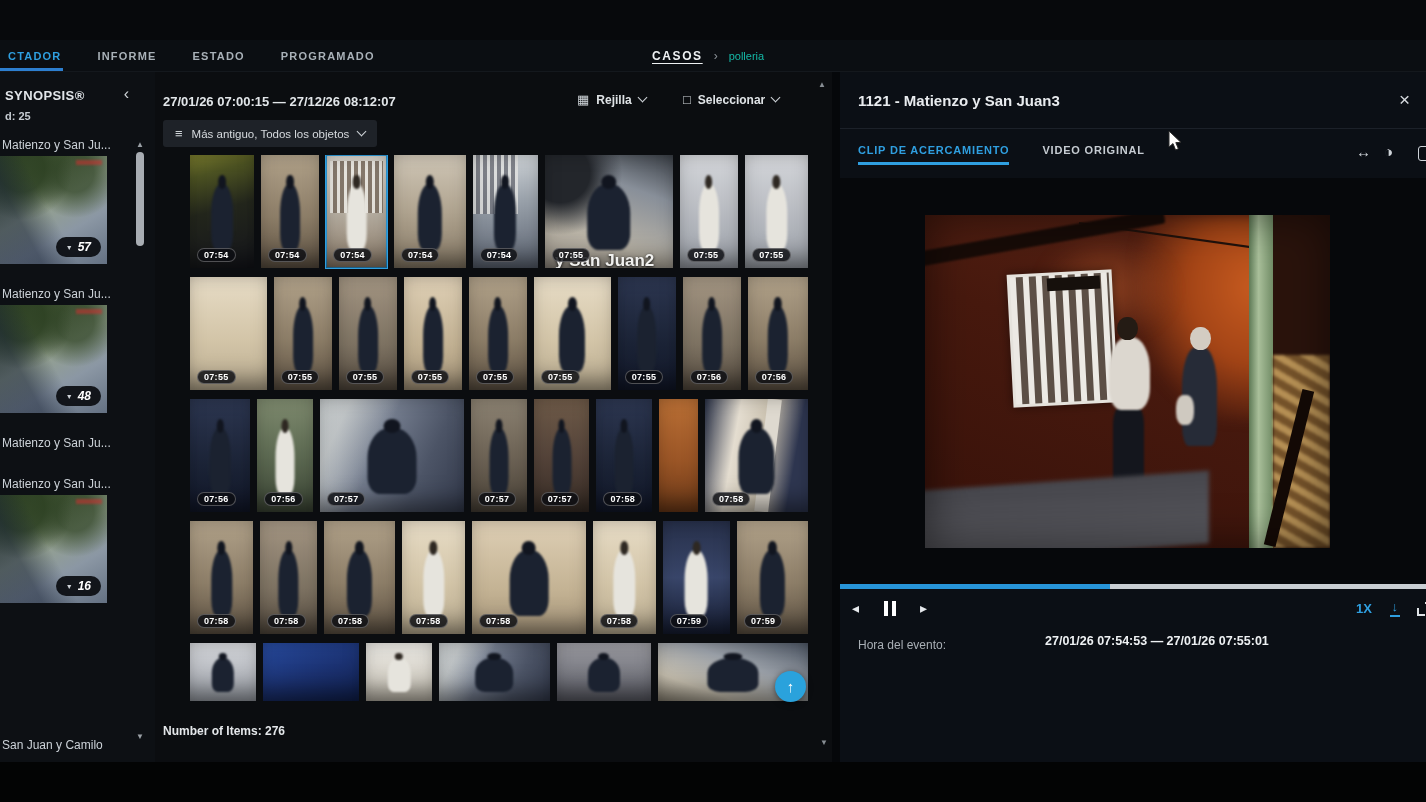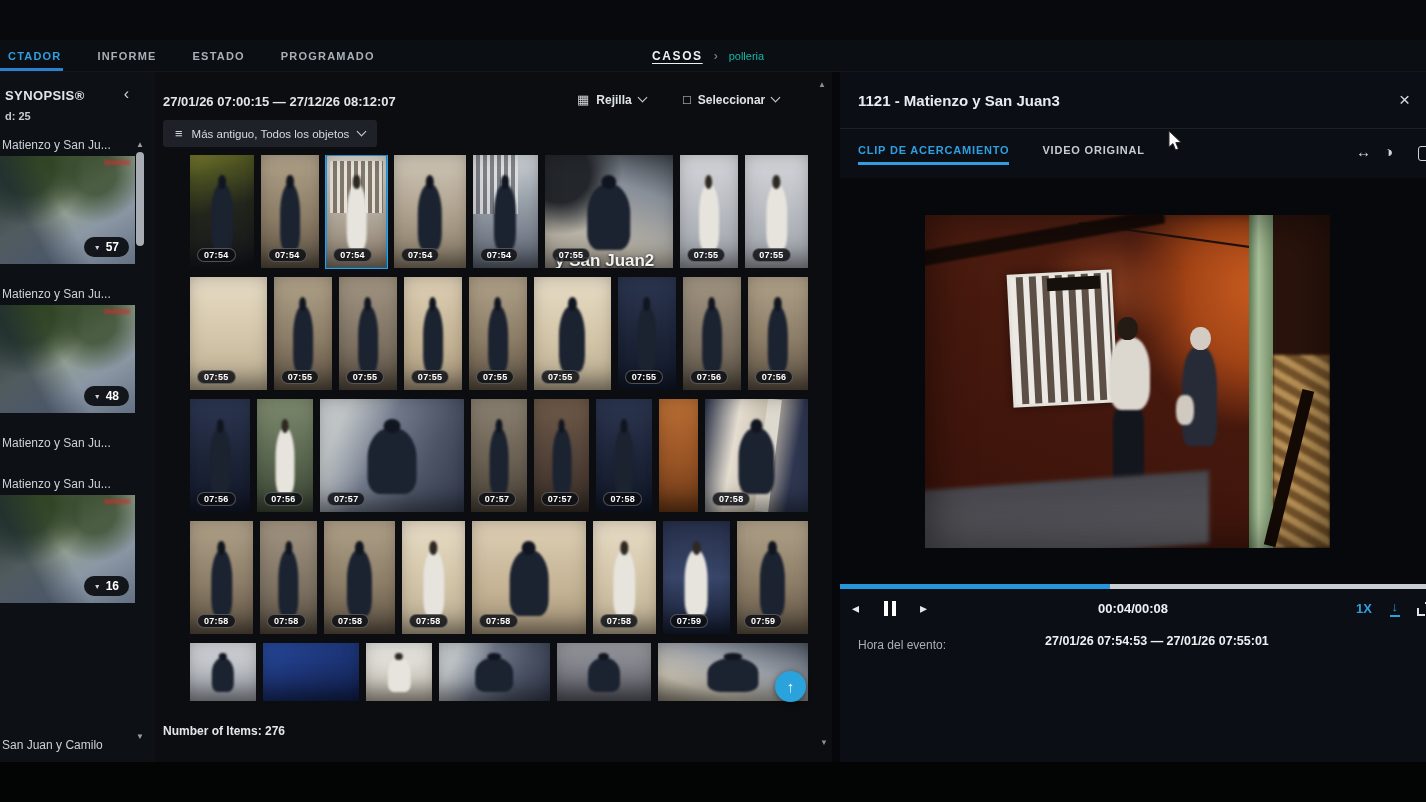--- a/index.html
+++ b/index.html
@@ -19,22 +19,22 @@
   .crumb-cur { font-size:11px; color:#14b8a6; }
 
   
   .sidebar { position:absolute; left:0; top:72px; width:155px; height:690px; background:#0d1014; }
   .sb-title { position:absolute; left:5px; top:16px; font-size:13px; font-weight:bold; letter-spacing:.4px; color:#e2e6ea; }
   .sb-collapse { position:absolute; right:26px; top:13px; font-size:16px; color:#cfd4d8; cursor:pointer; }
   .sb-sub { position:absolute; left:5px; top:38px; font-size:11px; font-weight:bold; color:#c6ccd2; }
   #camera-list { position:absolute; left:0; top:66px; width:150px; }
   .cam { margin-bottom:23px; }
   .cam-label { font-size:12px; color:#ccd2d8; padding:0 2px 4px 2px; white-space:nowrap; overflow:hidden; }
-  .cam-thumb { position:relative; width:135px; height:108px; cursor:pointer;
-    background:linear-gradient(150deg,#44543a 0%,#5f7050 22%,#93a08f 45%,#8b97a4 68%,#647183 100%); }
+  .cam-thumb { position:relative; width:107px; height:108px; cursor:pointer;
+    background:linear-gradient(150deg,#44543a 0%,#5f7050 22%,#93a08f 45%,#8b97a4 68%,#647183 100%);font-style:italic; }
   .cam-thumb::before { content:""; position:absolute; inset:0;
     background:linear-gradient(62deg, rgba(25,35,55,.55) 0 26%, rgba(25,35,55,0) 48%),
                radial-gradient(circle at 20% 12%, rgba(40,60,30,.8) 0 18%, transparent 40%),
                radial-gradient(circle at 70% 16%, rgba(45,65,35,.7) 0 16%, transparent 38%); }
   .cam-thumb::after { content:""; position:absolute; top:4px; right:5px; width:26px; height:5px; background:rgba(205,45,45,.55); filter:blur(1px); }
   .cam-badge { position:absolute; right:6px; bottom:7px; z-index:2; display:flex; align-items:center; gap:5px;
     background:rgba(10,12,16,.92); border-radius:12px; padding:3px 10px; }
   .cam-badge .arr { font-size:7px; color:#cfd4d8; }
   .cam-badge .cnt { font-size:12px; font-weight:bold; color:#fff; }
   .cam-partial { position:absolute; left:2px; top:666px; font-size:12px; color:#ccd2d8; white-space:nowrap; }
@@ -470,21 +470,20 @@
       <div class="progress-played" style="width: 46%;"></div>
     </div>
 
     <div class="controls">
       <span class="ctl-prev">◂</span>
       <span class="ctl-pause">
           <span></span>
           <span></span>
         </span>
       <span class="ctl-next">▸</span>
-      <span class="ctl-time">00:04/00:08</span>
       <span class="ctl-speed">1X</span>
       <span class="ctl-dl">↓</span>
       <span class="ctl-fs"></span>
     </div>
 
     <div class="event">
       <span class="ev-label">Hora del evento:</span>
       <span class="ev-value">27/01/26 07:54:53  —  27/01/26 07:55:01</span>
     </div>
   </section>

